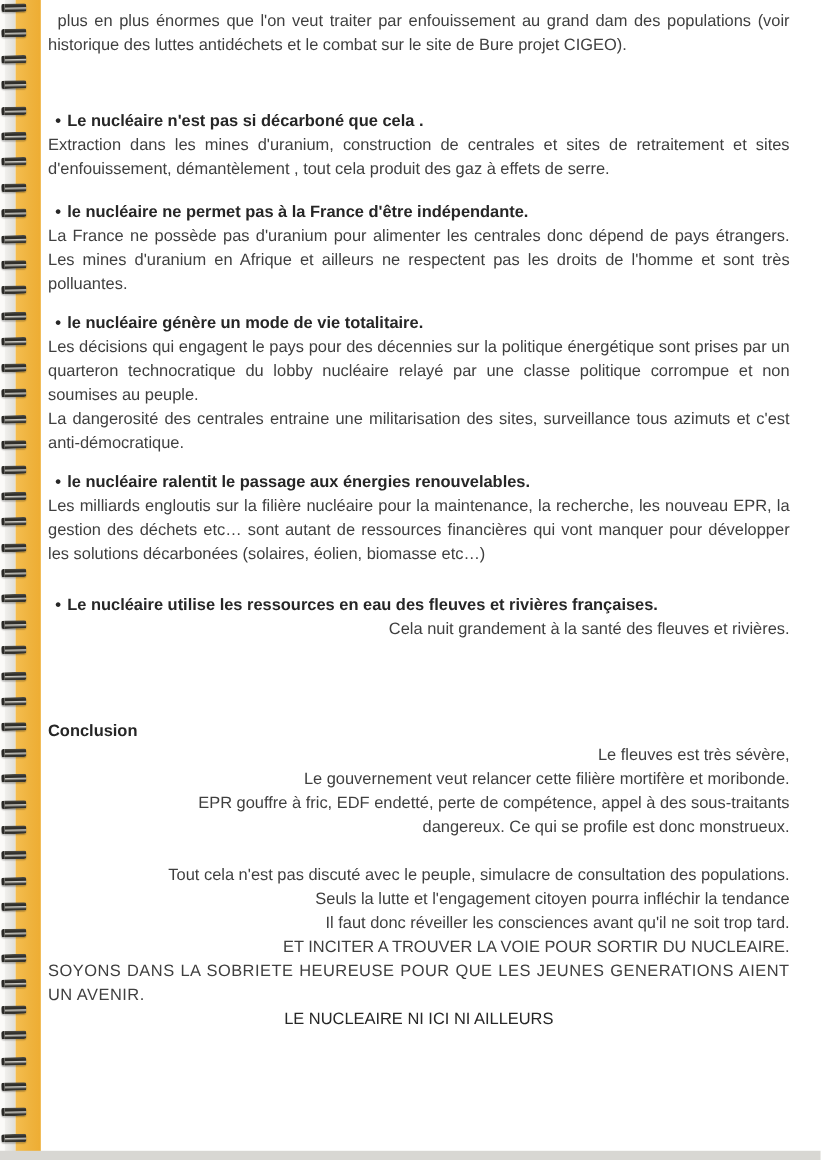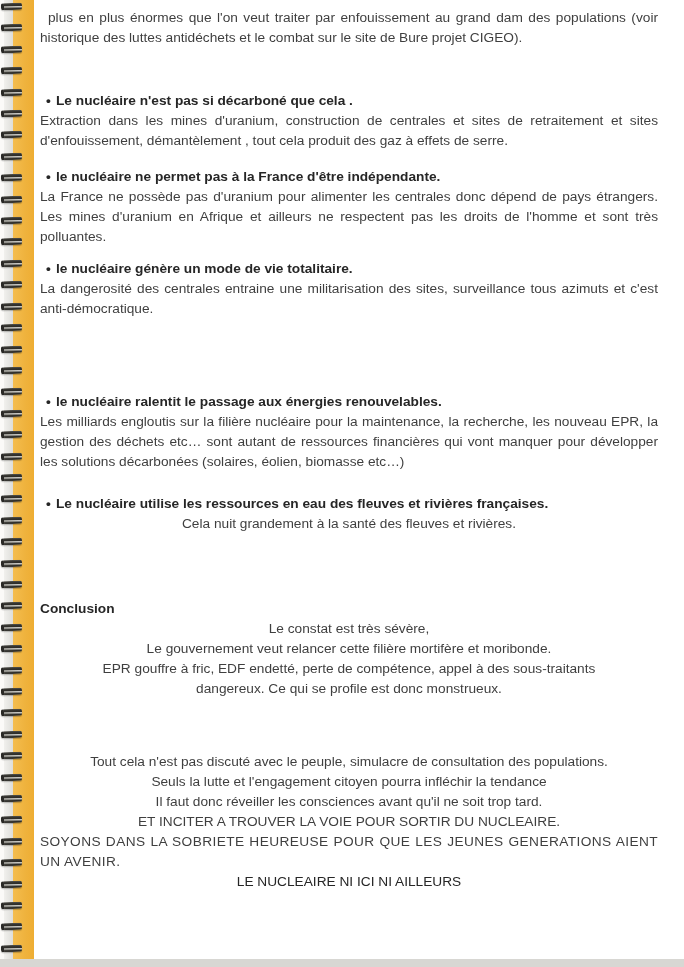--- a/index.html
+++ b/index.html
@@ -25,37 +25,37 @@
   .ring {
     width:21px; height:7px; margin-left:1px; border-radius:2px;
     background:linear-gradient(180deg,#56554f 0%,#2f2e2a 26%,#2f2e2a 40%,#c9c8c2 52%,#8f8e88 63%,#2f2e2a 80%,#3c3b36 100%);
     border-left:3px solid #2a2926;
     transform:rotate(-1.2deg);
     box-shadow:0 1px 1px rgba(0,0,0,.25);
   }
   
   .sec { position:absolute; left:40px; width:618px; }
   .para { text-align:justify; }
-  .ln { text-align:center; }
+  .ln { text-align:right; }
   .indent { text-indent:8px; }
   .bullet-head { display:flex; font-weight:bold; color:#262626; }
   .dot { width:16px; padding-left:6px; flex:none; }
   .bold-head { font-weight:bold; color:#262626; }
   .caps-just { text-align:justify; letter-spacing:.4px; }
   .center-bold { text-align:center; font-weight:normal; color:#262626; margin-top:2px; }
   .appeal { margin-top:12px; }
   .sec p { margin:0; }
   #s-intro  { top:8px; }
   #s-b1     { top:91px; }
   #s-b2     { top:167px; }
   #s-b3     { top:259px; }
   #s-b4     { top:392px; }
   #s-b5     { top:494px; }
   #s-concl  { top:599px; }
-  #s-close  { top:752px; }
+  #s-close  { top:719px; }
 </style>
 </head>
 <body>
 
 <div class="page">
 
   <div class="edge-white"></div>
   <div class="edge-gray"></div>
   <div class="cover-band"></div>
   <div class="rings">
@@ -125,20 +125,21 @@
       <span>le nucléaire ne permet pas à la France d'être indépendante.</span>
     </div>
     <p class="para">La France ne possède pas d'uranium pour alimenter les centrales donc dépend de pays étrangers. Les mines d'uranium en Afrique et ailleurs ne respectent pas les droits de l'homme et sont très polluantes.</p>
   </div>
 
   <div class="sec" id="s-b3">
     <div class="bullet-head">
       <span class="dot">•</span>
       <span>le nucléaire génère un mode de vie totalitaire.</span>
     </div>
+    <p class="para">Les décisions qui engagent le pays pour des décennies sur la politique énergétique sont prises par un quarteron technocratique du lobby nucléaire relayé par une classe politique corrompue et non soumises au peuple.</p>
     <p class="para">La dangerosité des centrales entraine une militarisation des sites, surveillance tous azimuts et c'est anti-démocratique.</p>
   </div>
 
   <div class="sec" id="s-b4">
     <div class="bullet-head">
       <span class="dot">•</span>
       <span>le nucléaire ralentit le passage aux énergies renouvelables.</span>
     </div>
     <p class="para">Les milliards engloutis sur la filière nucléaire pour la maintenance, la recherche, les nouveau EPR, la gestion des déchets etc… sont autant de ressources financières qui vont manquer pour développer les solutions décarbonées (solaires, éolien, biomasse etc…)</p>
   </div>
@@ -146,21 +147,21 @@
   <div class="sec" id="s-b5">
     <div class="bullet-head">
       <span class="dot">•</span>
       <span>Le nucléaire utilise les ressources en eau des fleuves et rivières françaises.</span>
     </div>
     <p class="ln">Cela nuit grandement à la santé des fleuves et rivières.</p>
   </div>
 
   <div class="sec" id="s-concl">
     <p class="bold-head">Conclusion</p>
-    <p class="ln">Le constat est très sévère,</p>
+    <p class="ln">Le fleuves est très sévère,</p>
     <p class="ln">Le gouvernement veut relancer cette filière mortifère et moribonde.</p>
     <p class="ln">EPR gouffre à fric, EDF endetté, perte de compétence, appel à des sous-traitants</p>
     <p class="ln">dangereux. Ce qui se profile est donc monstrueux.</p>
   </div>
 
   <div class="sec" id="s-close">
     <p class="ln">Tout cela n'est pas discuté avec le peuple, simulacre de consultation des populations.</p>
     <p class="ln">Seuls la lutte et l'engagement citoyen pourra infléchir la tendance</p>
     <p class="ln">Il faut donc réveiller les consciences avant qu'il ne soit trop tard.</p>
     <p class="ln">ET INCITER A TROUVER LA VOIE POUR SORTIR DU NUCLEAIRE.</p>

